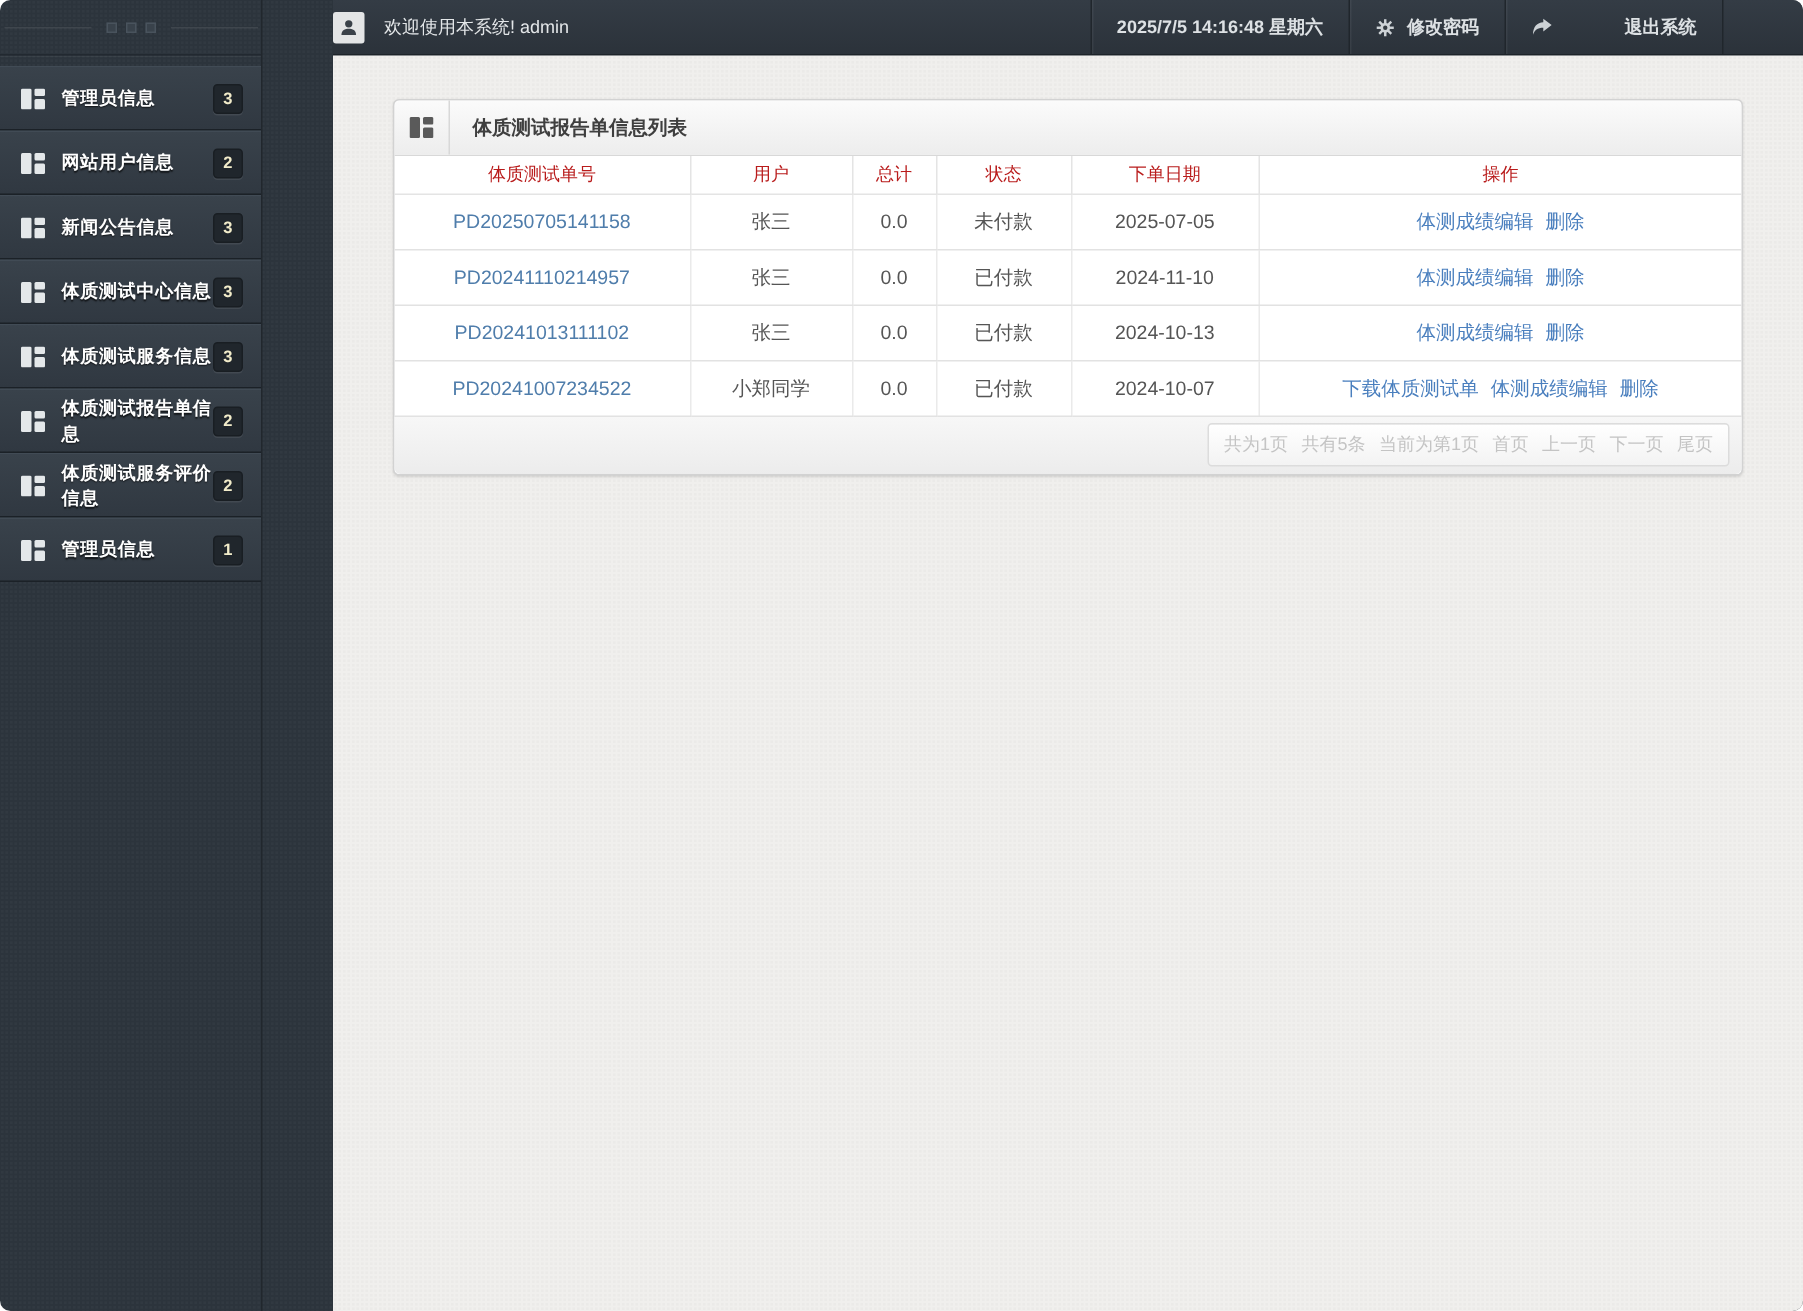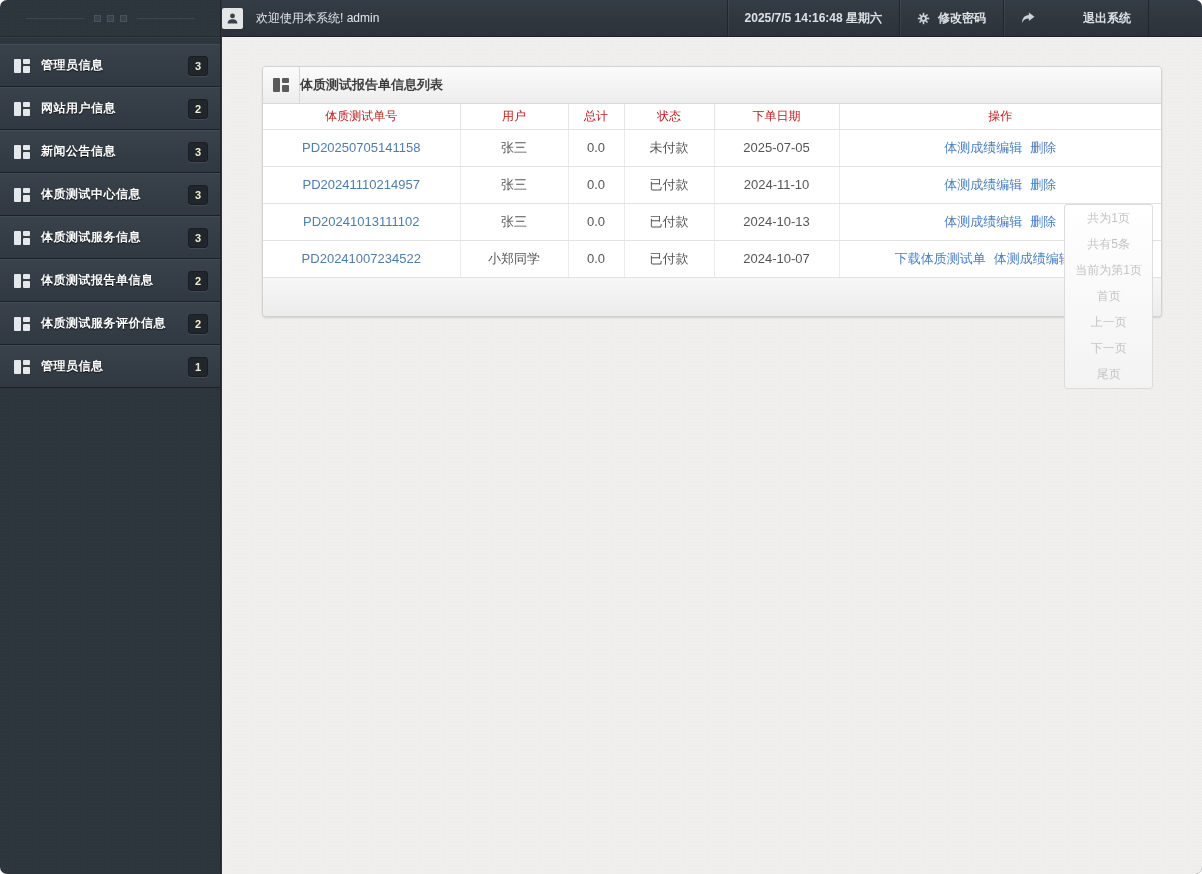--- a/index.html
+++ b/index.html
@@ -10,21 +10,21 @@
     overflow:hidden;
   }
   .frame {
     position:relative; width:1202px; height:874px;
     background:#2c343c; border-radius:7px; overflow:hidden;
     background-image: radial-gradient(rgba(255,255,255,0.022) 1px, transparent 1px);
     background-size:3px 3px;
   }
   
   .sidebar {
-    position:absolute; left:0; top:0; bottom:0; width:221px;
+    position:absolute; left:0; top:0; bottom:0; width:175px;
     border-right:1px solid #21272d;
   }
   .sidebar-top {
     height:37px; display:flex; align-items:center; justify-content:center;
     border-bottom:1px solid #222930; box-shadow:0 1px 0 rgba(255,255,255,0.05);
   }
   .handle-line { width:58px; height:1px; background:rgba(255,255,255,0.09); }
   .handle { display:flex; gap:6px; margin:0 10px; }
   .handle .sq { width:7px; height:7px; background:#39424b; border:1px solid #49535d; }
   .menu { list-style:none; margin:7px 0 0 0; padding:0; }
@@ -80,21 +80,21 @@
   }
   .panel-header {
     height:37px; display:flex; align-items:center;
     background:linear-gradient(#fbfbfb,#ededed);
     border-bottom:1px solid #d8d8d8; border-radius:4px 4px 0 0;
   }
   .panel-icon-cell {
     width:37px; align-self:stretch; display:flex; align-items:center; justify-content:center;
     border-right:1px solid #d8d8d8; color:#5a5a5a;
   }
-  .panel-title { font-size:13px; font-weight:bold; color:#3f3f3f; }
+  .panel-title { margin-left:15px; font-size:13px; font-weight:bold; color:#3f3f3f; }
   table { border-collapse:collapse; width:100%; table-layout:fixed; }
   thead th {
     height:25px; font-size:12px; font-weight:normal; color:#b91c1c;
     border-right:1px solid #e4e4e4; border-bottom:1px solid #e4e4e4; text-align:center;
   }
   thead th:last-child, tbody td:last-child { border-right:none; }
   tbody td {
     height:37px; text-align:center; font-size:13px; color:#555;
     border-right:1px solid #eaeaea; border-bottom:1px solid #e2e2e2;
     white-space:nowrap; overflow:hidden;
@@ -103,21 +103,21 @@
   a.action-link { color:#4a7fbe; text-decoration:none; margin:0 4px; }
   .panel-footer {
     height:38px; display:flex; align-items:center; justify-content:flex-end;
     background:linear-gradient(#f7f7f7,#ececec); padding-right:8px;
     border-radius:0 0 4px 4px;
   }
   .pagination {
     display:flex; gap:9px; align-items:center;
     border:1px solid #dcdcdc; border-radius:3px;
     background:linear-gradient(#ffffff,#f3f3f3);
-    padding:5px 10px; font-size:12px; color:#c4c4c4;flex-direction:column;
+    padding:5px 10px; font-size:12px; color:#c4c4c4;
   }
   .pagination a { color:#c4c4c4; text-decoration:none; }
 </style>
 </head>
 <body>
 
 <div class="frame">
 
   <div class="sidebar">
     <div class="sidebar-top">

